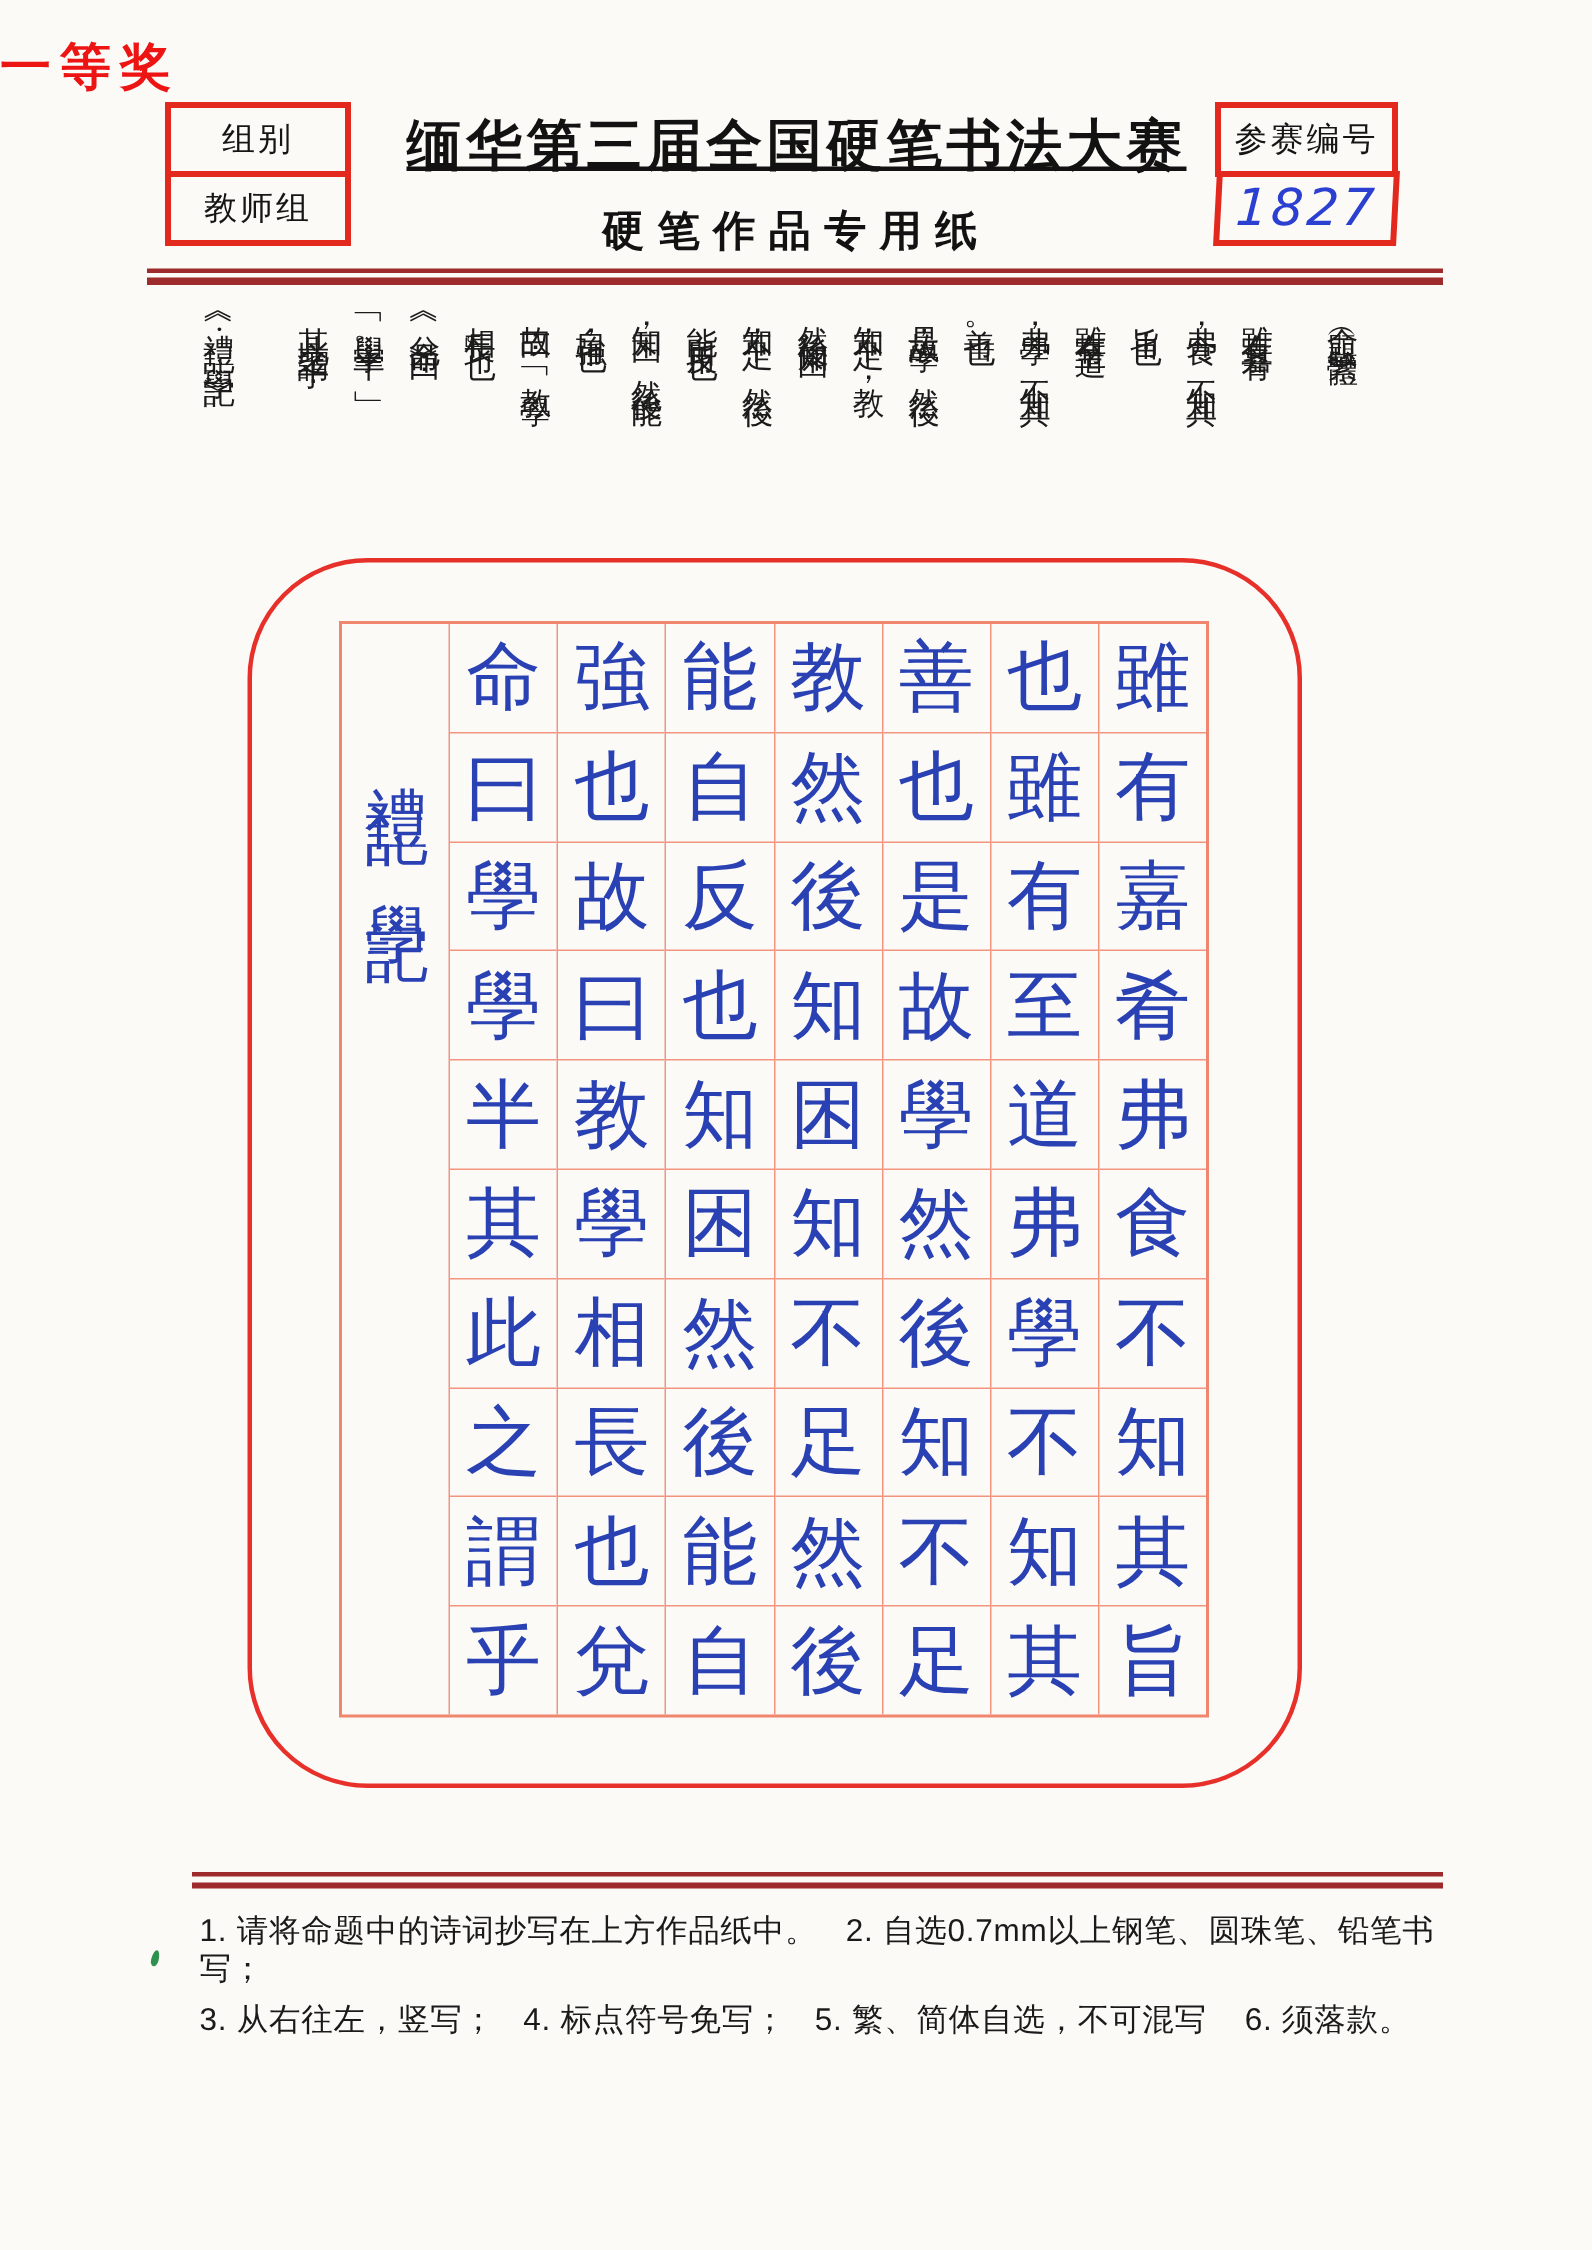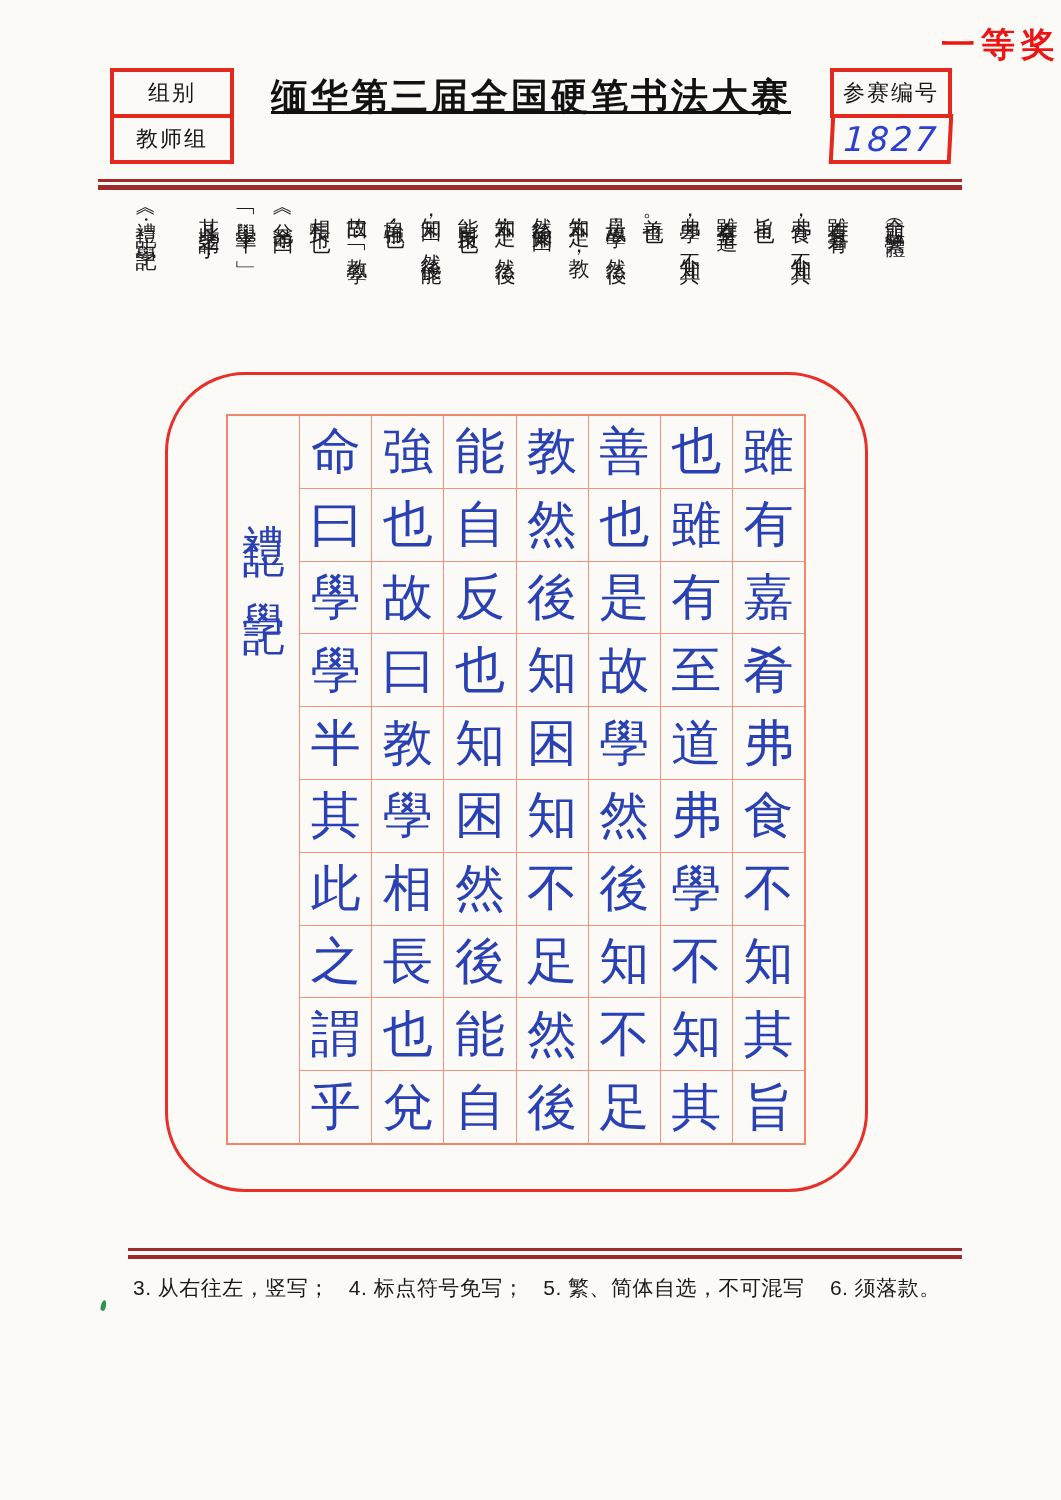--- a/index.html
+++ b/index.html
@@ -14,27 +14,27 @@
   }
   html,body{margin:0;padding:0;}
   body{
     width:1061px;height:1500px;position:relative;overflow:hidden;
     background:var(--paper);
     font-family:"Liberation Serif","DejaVu Serif",serif;
     color:var(--text-black);
   }
   
   .award{
-    position:absolute;top:22px;left:0;width:100%;text-align:right;
+    position:absolute;top:22px;left:0;width:100%;text-align:left;
     font-size:34px;font-weight:700;letter-spacing:6px;color:var(--award-red);
   }
   
   .hdr-stack{position:absolute;top:68px;box-sizing:border-box;text-align:center;}
   .hdr-stack.left{left:110px;width:124px;}
-  .hdr-stack.right{left:810px;width:122px;margin-left:20px;}
+  .hdr-stack.right{left:810px;width:122px;}
   .hbox{
     box-sizing:border-box;border:4px solid var(--box-red);
     height:50px;display:flex;align-items:center;justify-content:center;
     font-size:22px;letter-spacing:2px;color:#151515;background:transparent;
   }
   .hbox + .hbox{margin-top:-4px;}
   .handwritten-no{
     font-family:"DejaVu Sans","Liberation Sans",sans-serif;
     font-style:italic;font-weight:400;font-size:34px;letter-spacing:2px;
     color:#2b3fd0;transform:skewX(-3deg);
@@ -103,20 +103,21 @@
 
   <div class="award">一等奖</div>
 
   <div class="hdr-stack left">
     <div class="hbox">组别</div>
     <div class="hbox">教师组</div>
   </div>
 
   <div class="hdr-center">
     <div class="title">缅华第三届全国硬笔书法大赛</div>
+    <div class="subtitle">硬笔作品专用纸</div>
   </div>
 
   <div class="hdr-stack right">
     <div class="hbox">参赛编号</div>
     <div class="hbox handwritten-no">1827</div>
   </div>
 
   <div class="dline top">
     <div class="l1"></div>
     <div class="l2"></div>
@@ -238,16 +239,17 @@
   </div>
 
   <div class="dline bottom">
     <div class="l1"></div>
     <div class="l2"></div>
   </div>
 
   <div class="green-mark"></div>
 
   <div class="reqs">
+    <div class="req-line">1. 请将命题中的诗词抄写在上方作品纸中。   2. 自选0.7mm以上钢笔、圆珠笔、铅笔书写；</div>
     <div class="req-line">3. 从右往左，竖写；   4. 标点符号免写；   5. 繁、简体自选，不可混写    6. 须落款。</div>
   </div>
 
 </div>
 
 </body></html>

